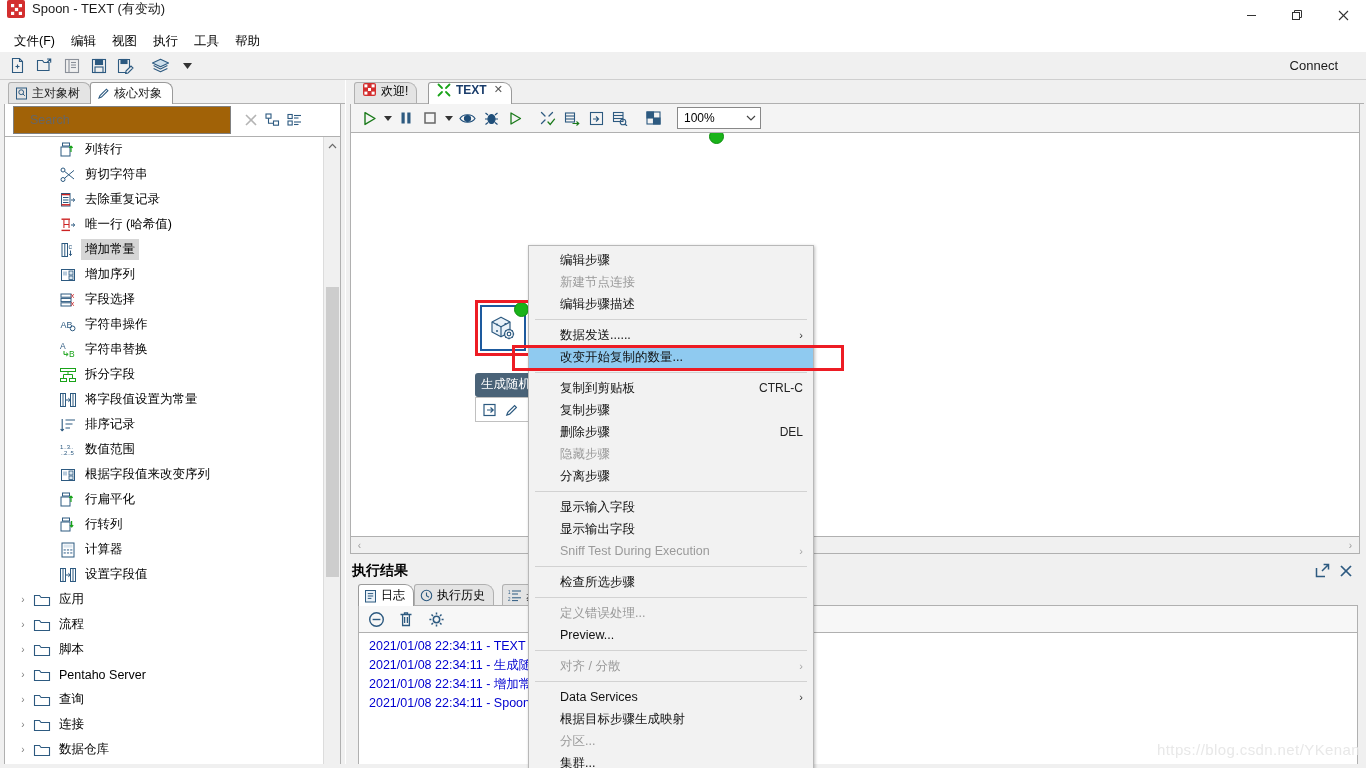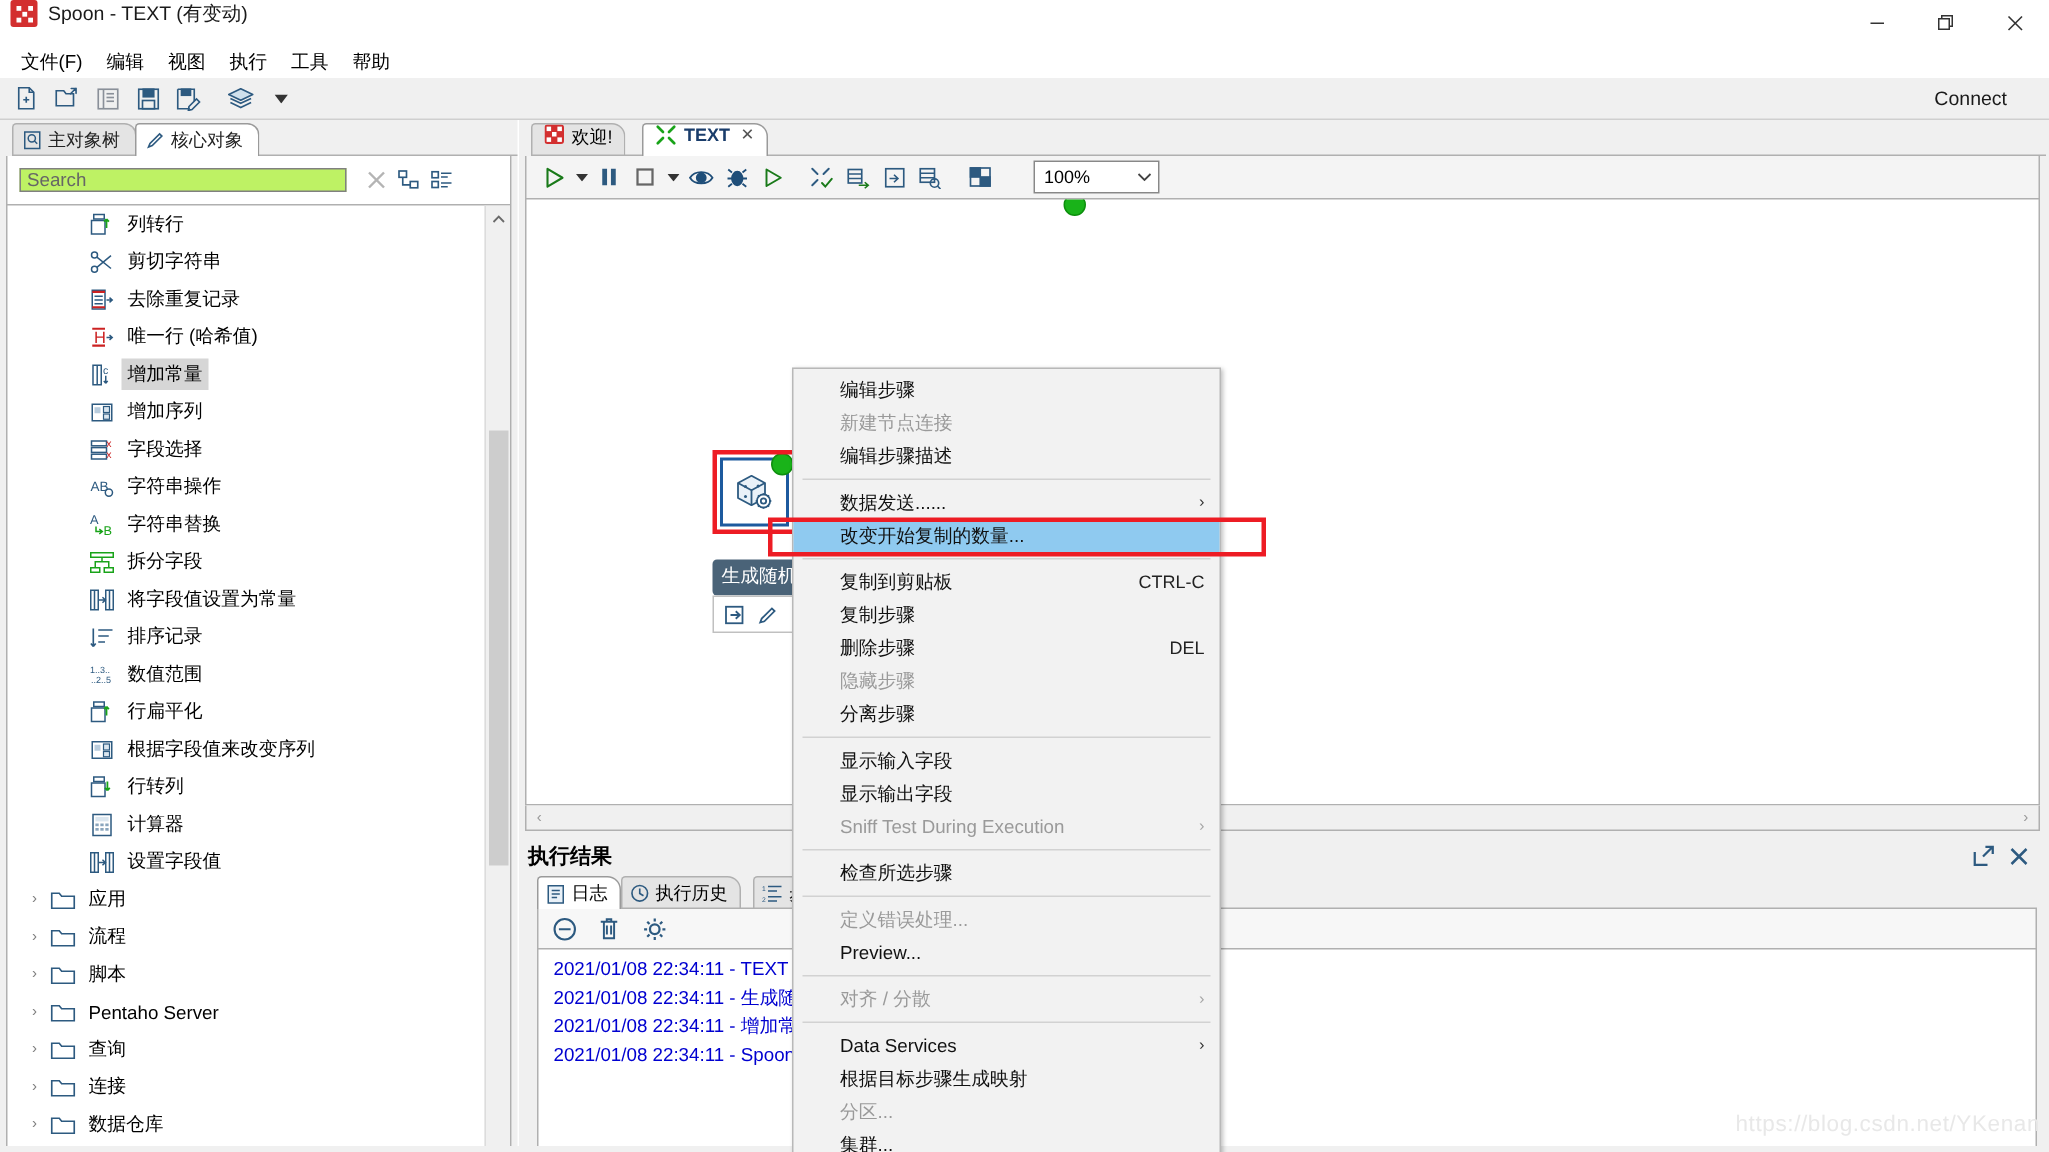--- a/index.html
+++ b/index.html
@@ -71,23 +71,23 @@
   .tabs-underline {
     position:absolute; left:4px; top:23px; width:337px; height:1px; background:#b0b0b0;
   }
 
   .searchrow {
     position:absolute; left:4px; top:24px; width:337px; height:32px;
     background:#ffffff; border-left:1px solid #b0b0b0; border-right:1px solid #b0b0b0;
     display:flex; align-items:center;
   }
   .search-input {
-    margin-left:8px; width:218px; height:16px;
-    border:1px solid #808080; background:#bef264; font-size:12.5px;
-    padding:1px 4px; color:#222; font-family:"Liberation Sans", sans-serif;
+    margin-left:8px; width:218px; height:28px;
+    border:1px solid #808080; background:#a16207; font-size:12.5px;
+    padding:1px 16px; color:#222; font-family:"Liberation Sans", sans-serif;
     outline:none;
   }
   .search-input::placeholder { color:#666; }
   .clearbtn { margin-left:10px; width:20px; height:20px; display:flex; align-items:center; justify-content:center; cursor:default; }
   .treebtn { width:22px; height:20px; display:flex; align-items:center; justify-content:center; cursor:default; }
   .treebtn:first-of-type { margin-left:10px; }
 
   .treebox {
     position:absolute; left:4px; top:56px; width:337px; height:705px;
     background:#ffffff; border:1px solid #b0b0b0; overflow:hidden;
@@ -126,21 +126,21 @@
 
   .canvas-toolbar {
     position:absolute; left:4px; top:24px; width:1010px; height:28px;
     background:#f4f4f4; border-left:1px solid #b0b0b0; border-right:1px solid #b0b0b0;
     display:flex; align-items:center; padding-left:6px;
   }
   .ct-btn { width:24px; height:24px; display:flex; align-items:center; justify-content:center; cursor:default; }
   .ct-caret { width:13px; height:24px; display:flex; align-items:center; justify-content:center; cursor:default; }
   .ct-gap { width:9px; }
   .zoom-combo {
-    margin-left:24px; width:84px; height:22px; border:1px solid #888; background:#fff;
+    margin-left:12px; width:84px; height:22px; border:1px solid #888; background:#fff;
     display:flex; align-items:center; justify-content:space-between; padding:0 4px 0 6px;
     font-size:12px; cursor:default;
   }
 
   .canvas {
     position:absolute; left:4px; top:52px; width:1010px; height:405px;
     background:#ffffff; border:1px solid #b0b0b0; overflow:hidden;
   }
   .canvas-hscroll {
     position:absolute; left:4px; top:457px; width:1010px; height:17px;
@@ -516,37 +516,37 @@
               <svg width="18" height="18" viewBox="0 0 18 18">
                 <text x="1" y="7.5" style="fill:#2d5a80;font-size:6px;font-family:sans-serif">1..3..</text>
                 <text x="1.6" y="14" style="fill:#2d5a80;font-size:6px;font-family:sans-serif">..2..5</text>
               </svg>
             </span>
             <span class="lbl">数值范围</span>
           </div>
           <div class="trow leaf">
             <span class="tw-icon">
               <svg width="18" height="18" viewBox="0 0 18 18">
-                <rect x="2" y="6" width="9" height="9" style="fill:none;stroke:#2d5a80;stroke-width:1;"></rect>
-                <rect x="3.5" y="2" width="7" height="3" style="fill:none;stroke:#2d5a80;stroke-width:1;"></rect>
-                <path d="M12 11 v-6 M12 5 l-1.6 1.8 M12 5 l1.6 1.8" style="fill:none;stroke:#19a319;stroke-width:1.2"></path>
-              </svg>
-            </span>
-            <span class="lbl">行扁平化</span>
-          </div>
-          <div class="trow leaf">
-            <span class="tw-icon">
-              <svg width="18" height="18" viewBox="0 0 18 18">
                 <rect x="2.5" y="3.5" width="13" height="11" style="fill:none;stroke:#2d5a80;stroke-width:1;"></rect>
                 <rect x="4" y="5.5" width="4" height="4" style="fill:#b8ccdd;stroke:none"></rect>
                 <rect x="10" y="5" width="4" height="4" style="fill:#dbe6ef;stroke:#2d5a80;stroke-width:0.8"></rect>
                 <rect x="10" y="10" width="4" height="3.5" style="fill:#dbe6ef;stroke:#2d5a80;stroke-width:0.8"></rect>
               </svg>
             </span>
             <span class="lbl">根据字段值来改变序列</span>
+          </div>
+          <div class="trow leaf">
+            <span class="tw-icon">
+              <svg width="18" height="18" viewBox="0 0 18 18">
+                <rect x="2" y="6" width="9" height="9" style="fill:none;stroke:#2d5a80;stroke-width:1;"></rect>
+                <rect x="3.5" y="2" width="7" height="3" style="fill:none;stroke:#2d5a80;stroke-width:1;"></rect>
+                <path d="M12 11 v-6 M12 5 l-1.6 1.8 M12 5 l1.6 1.8" style="fill:none;stroke:#19a319;stroke-width:1.2"></path>
+              </svg>
+            </span>
+            <span class="lbl">行扁平化</span>
           </div>
           <div class="trow leaf">
             <span class="tw-icon">
               <svg width="18" height="18" viewBox="0 0 18 18">
                 <rect x="2" y="6" width="9" height="9" style="fill:none;stroke:#2d5a80;stroke-width:1;"></rect>
                 <rect x="3.5" y="2" width="7" height="3" style="fill:none;stroke:#2d5a80;stroke-width:1;"></rect>
                 <path d="M12.6 5 v6 M12.6 11 l-1.6 -1.8 M12.6 11 l1.6 -1.8" style="fill:none;stroke:#19a319;stroke-width:1.2"></path>
               </svg>
             </span>
             <span class="lbl">行转列</span>

